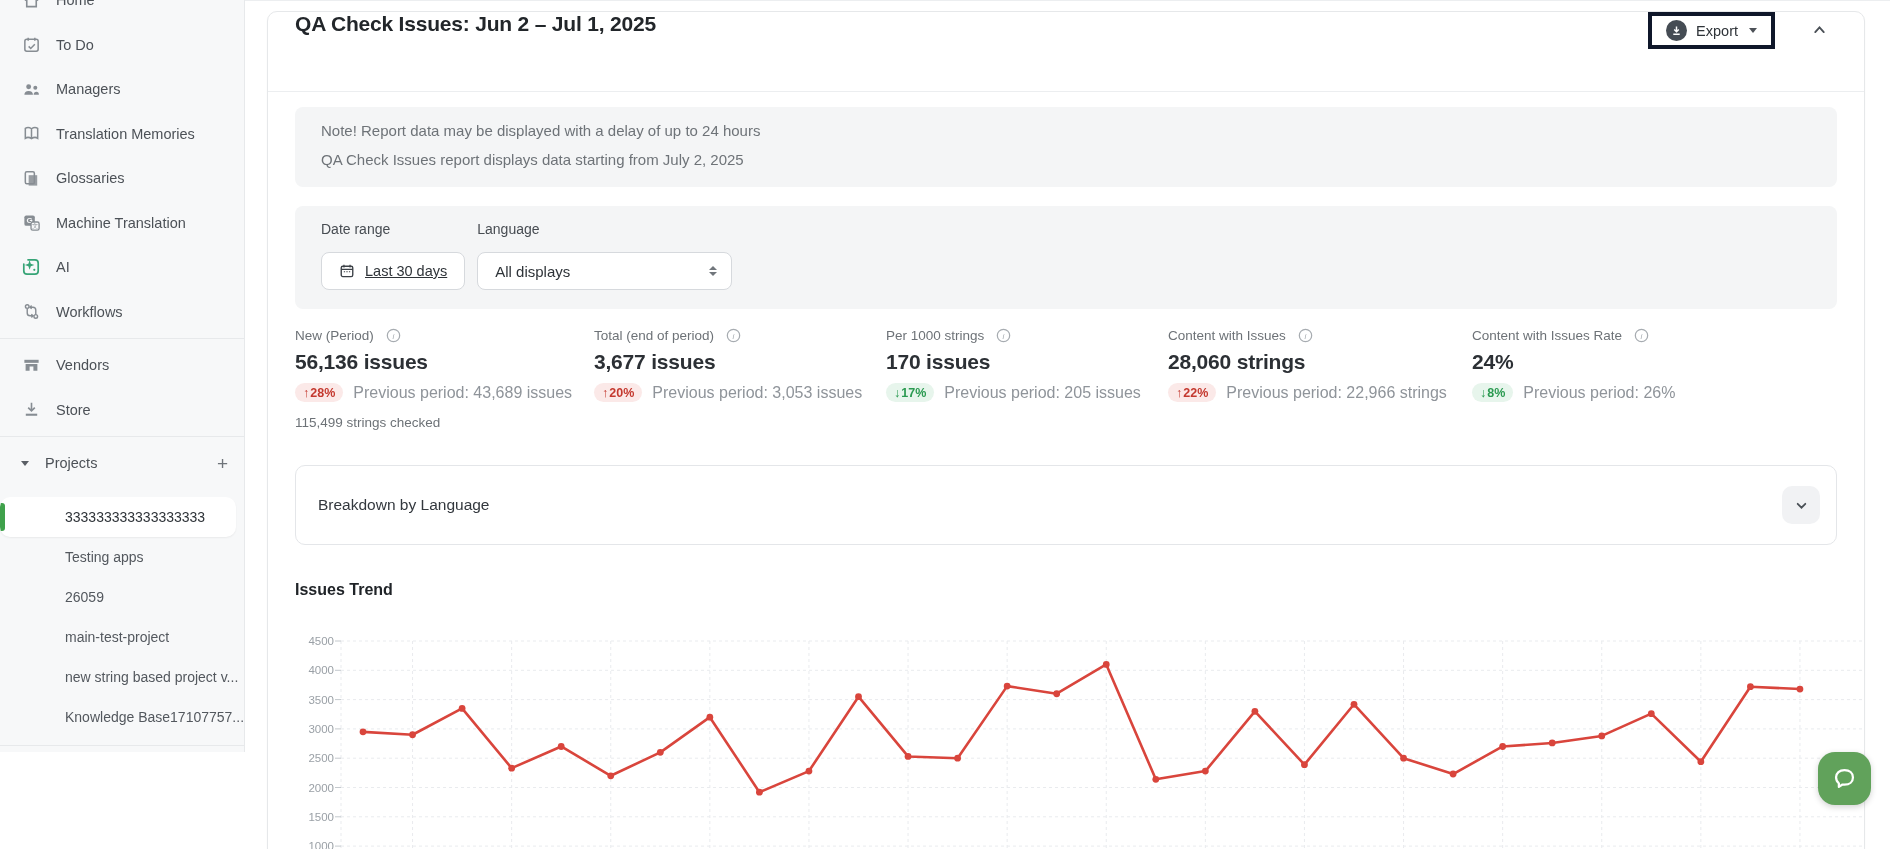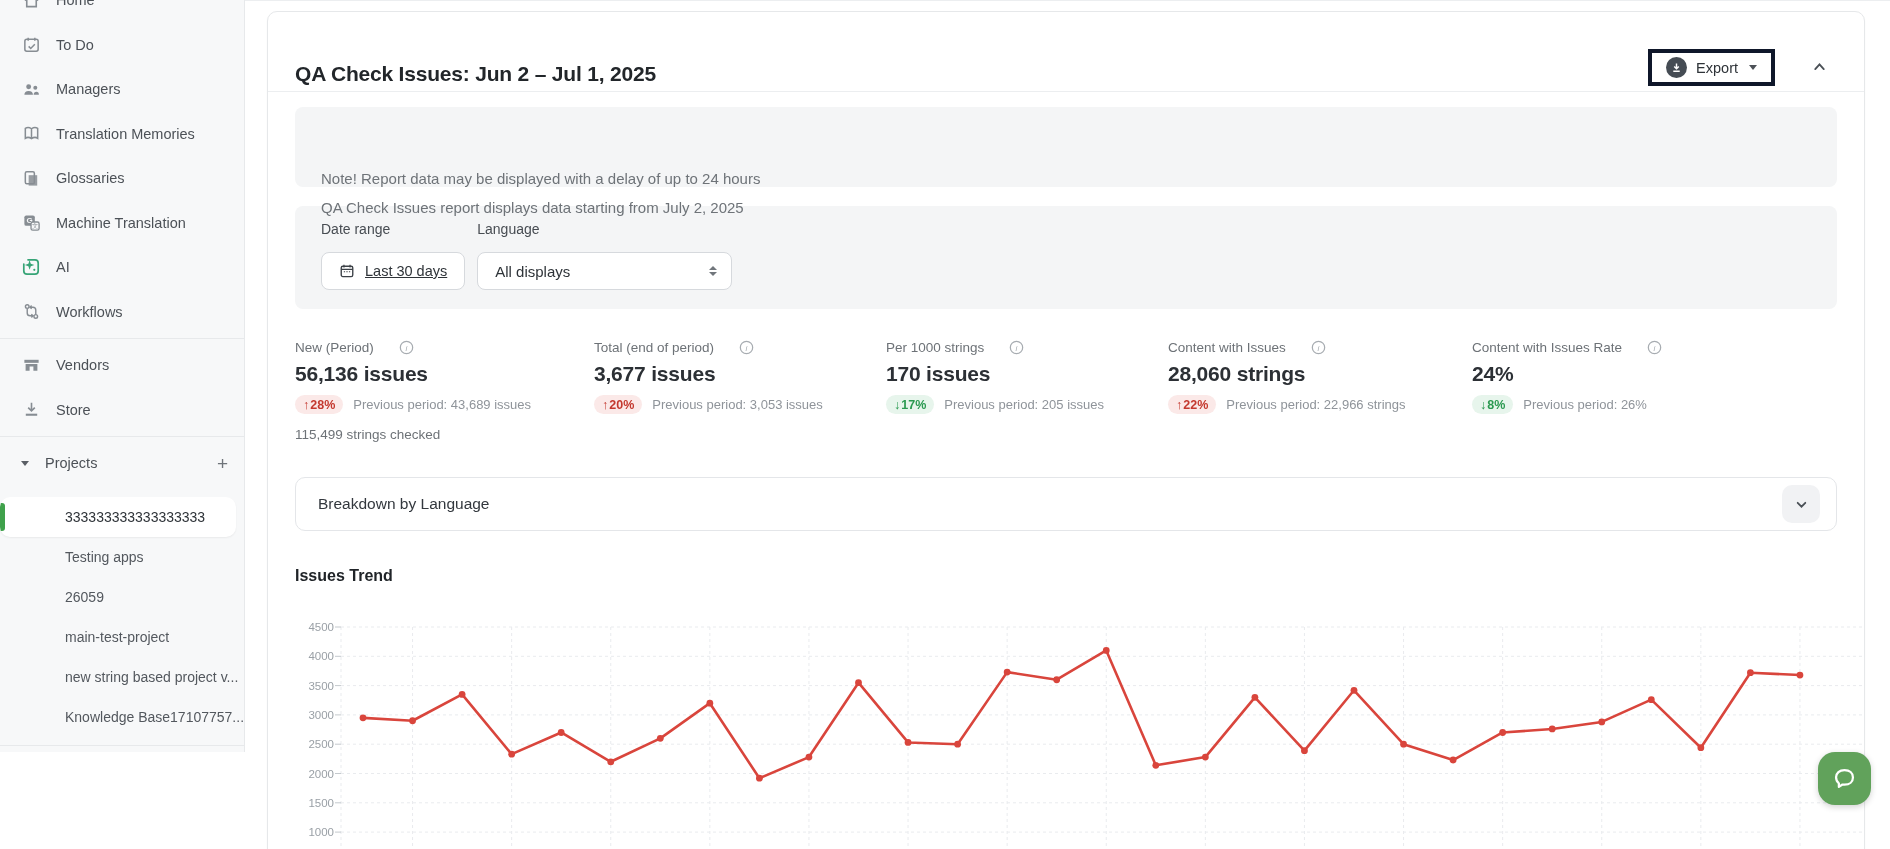--- a/index.html
+++ b/index.html
@@ -33,36 +33,36 @@
   .bottom-sliver { position:absolute; left:13px; top:845px; width:15px; height:6px;
     background:#8a9096; border-radius:2px; }
 
   
   .main { position:absolute; left:245px; top:0; right:0; height:849px; background:#fff;
     border-top:1px solid #eceef0; }
   .card { position:absolute; left:22px; top:10px; width:1598px; height:1100px;
     background:#fff; border:1px solid #e6e8ea; border-radius:10px;
     box-shadow:0 1px 2px rgba(20,24,28,.04); }
 
-  .card-header { height:80px; display:flex; align-items:flex-end; padding:0 16px 5px 27px;
+  .card-header { height:80px; display:flex; align-items:flex-start; padding:0 16px 16px 27px;
     border-bottom:1px solid #eceef0; }
   .page-title { font-size:21px; font-weight:700; color:#22262a; letter-spacing:-0.2px; }
   .header-actions { margin-left:auto; display:flex; align-items:center; gap:30px; }
   .export-btn { height:37px; display:flex; align-items:center; gap:9px; padding:0 14px;
     background:#fff; border:4px solid #0f172a; border-radius:0; cursor:pointer; }
   .export-circle { width:21px; height:21px; border-radius:50%; background:#454c54;
     display:flex; align-items:center; justify-content:center; }
   .export-label { font-size:14.5px; color:#2e3338; font-weight:400; }
   .export-caret { width:0; height:0; border-left:4.5px solid transparent; border-right:4.5px solid transparent;
     border-top:5px solid #4c5157; margin-left:2px; }
   .collapse-btn { background:none; border:none; cursor:pointer; padding:6px; margin-right:14px; }
 
   .note-box { margin:15px 27px 0 27px; background:#f4f5f6; border-radius:8px;
     padding:16px 26px; height:80px; }
-  .note-line { font-size:15px; color:#6e7378; line-height:16px;margin-top:48px; }
+  .note-line { font-size:15px; color:#6e7378; line-height:16px; }
   .note-line + .note-line { margin-top:13px; }
 
   .filter-box { margin:19px 27px 0 27px; background:#f4f5f6; border-radius:8px;
     height:103px; padding:15px 26px; }
   .filter-row { display:flex; gap:12px; }
   .filter-group .flabel { font-size:14px; color:#474c52; margin-bottom:15px; }
   .date-btn { height:38px; min-width:139px; background:#fff; border:1px solid #d6d9dd;
     border-radius:8px; display:flex; align-items:center; gap:10px; padding:0 17px;
     font-size:14.5px; color:#2e3338; cursor:pointer;text-decoration:underline; }
   .lang-select { height:38px; width:255px; background:#fff; border:1px solid #d6d9dd;
@@ -70,31 +70,31 @@
     font-size:15px; color:#2e3338; cursor:pointer; }
   .updown { margin-left:auto; display:flex; flex-direction:column; gap:2px; }
   .updown i { width:0; height:0; border-left:4px solid transparent; border-right:4px solid transparent; display:block; }
   .updown .u { border-bottom:4.5px solid #71767c; }
   .updown .d { border-top:4.5px solid #71767c; }
 
   .stats { margin:19px 0 0 27px; display:flex; }
   .stat-col { flex:0 0 auto; }
   .stat-col:nth-child(1){ width:299px; } .stat-col:nth-child(2){ width:292px; }
   .stat-col:nth-child(3){ width:282px; } .stat-col:nth-child(4){ width:304px; }
-  .stat-label-row { display:flex; align-items:center; gap:25px; font-size:13.5px; color:#6d7277;margin-top:12px; }
+  .stat-label-row { display:flex; align-items:center; gap:12px; font-size:13.5px; color:#6d7277; }
   .stat-value { font-size:21px; font-weight:700; color:#2c3035; margin-top:7px; letter-spacing:-0.2px; }
   .stat-delta-row { display:flex; align-items:center; margin-top:9px; }
   .badge { display:inline-flex; align-items:center; border-radius:10px; padding:2.5px 8px;
     font-size:12.5px; font-weight:700; gap:1px; }
   .badge.tone-bad { background:#fbe9e8; color:#c4392f; }
   .badge.tone-good { background:#e7f5ec; color:#2b9a51; }
-  .prev-text { font-size:13px; color:#8f949a; margin-left:10px; }
+  .prev-text { font-size:16px; color:#8f949a; margin-left:10px; }
   .strings-checked { margin:13px 0 0 27px; font-size:13.5px; color:#6d7277; }
 
-  .panel { margin:35px 27px 0 27px; height:54px; border:1px solid #e4e6e9; border-radius:10px;
+  .panel { margin:35px 27px 0 27px; height:80px; border:1px solid #e4e6e9; border-radius:10px;
     display:flex; align-items:center; padding:0 16px 0 22px; }
   .panel-title { font-size:15.5px; color:#33383e; }
   .panel-chevron-btn { margin-left:auto; width:38px; height:38px; background:#f1f2f4;
     border:none; border-radius:10px; cursor:pointer; display:flex; align-items:center; justify-content:center; }
 
   .section-title { margin:36px 0 0 27px; font-size:16px; font-weight:700; color:#202428; }
   .chart-wrap { margin:12px 0 0 26px; width:1572px; height:262px; overflow:hidden; }
 
   .chat-bubble { position:absolute; left:1818px; top:752px; width:53px; height:53px;
     border-radius:17px; display:flex; align-items:center; justify-content:center;

